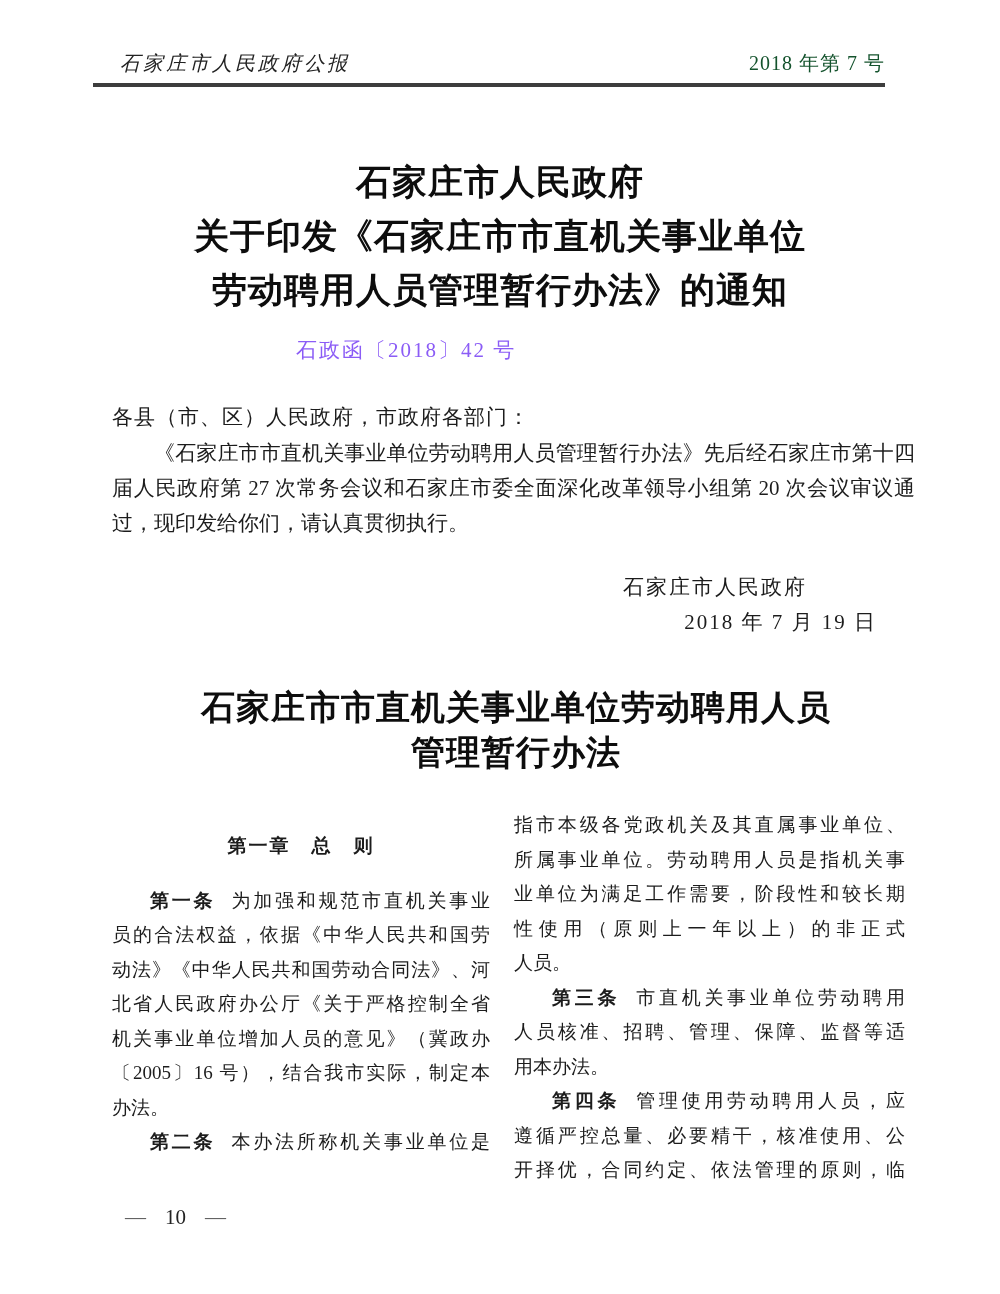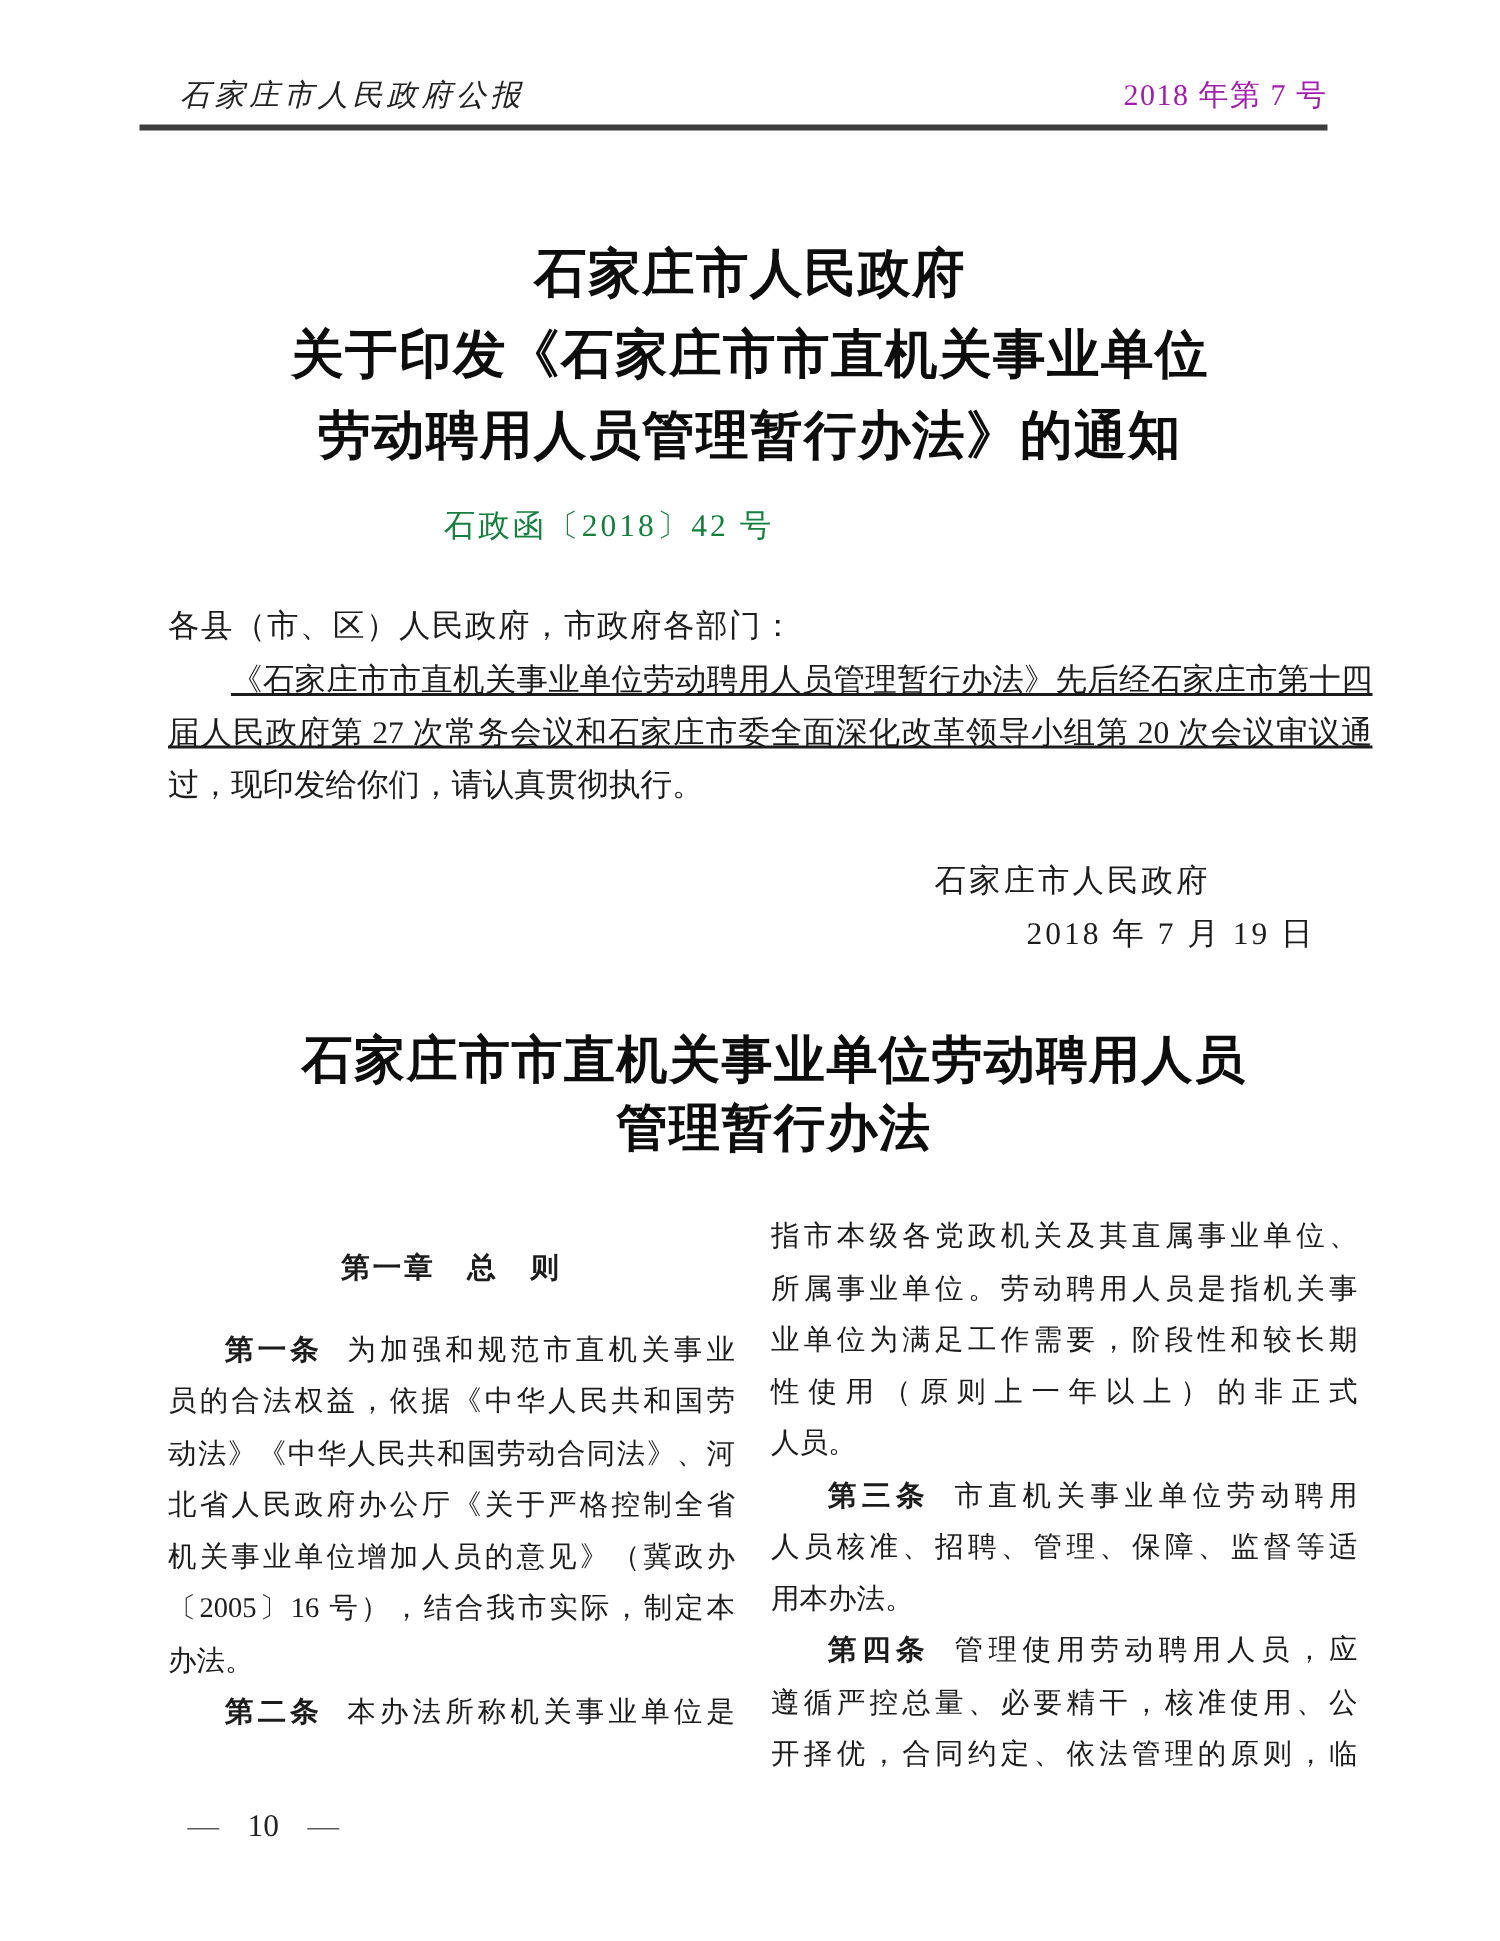--- a/index.html
+++ b/index.html
@@ -14,40 +14,40 @@
   }
   
   .running-head {
     position: absolute;
     top: 50px; left: 120px; width: 765px;
     display: flex; justify-content: space-between; align-items: baseline;
     font-size: 20px;
     gap: 48px;
   }
   .head-left { font-style: italic; letter-spacing: 3px; color: #222; }
-  .head-right { letter-spacing: 1px; color: #a21caf; }
+  .head-right { letter-spacing: 1px; color: #14532d; }
   .head-rule {
     position: absolute;
     top: 83px; left: 93px; width: 792px; height: 3.5px;
     background: #3d3d3d;
   }
   
   .notice-title {
     position: absolute;
     top: 156px; left: 0; width: 1000px;
     text-align: center;
     font-size: 35px; font-weight: bold; color: #0d0d0d;
     line-height: 54px;
     letter-spacing: 1px;
   }
   .doc-number {
     position: absolute;
     top: 336px; left: 0; width: 812px;
     text-align: center;
-    font-size: 21px; letter-spacing: 2px; color: #15803d;
+    font-size: 21px; letter-spacing: 2px; color: #8b5cf6;
   }
   .salutation {
     position: absolute;
     top: 403px; left: 112px;
     font-size: 21px; line-height: 28px; letter-spacing: 1px;
   }
   .notice-body {
     position: absolute;
     top: 436px; left: 112px; width: 803px;
     font-size: 21px; line-height: 34.8px;
@@ -77,21 +77,21 @@
   }
   .col-left  { width: 378px; padding-top: 21px; }
   .col-right { width: 391px; }
   .col-line { white-space: nowrap; }
   .col-line.fill {
     white-space: normal;
     text-align: justify;
     text-align-last: justify;
   }
   .col-line.indent, .body-line.indent { text-indent: 2em; }
-  .body-line.fill { text-align: justify; text-align-last: justify; text-decoration: underline; }
+  .body-line.fill { text-align: justify; text-align-last: justify; }
   .col-line.chapter {
     text-align: center; text-align-last: center;
     font-weight: bold; white-space: normal;
     margin-bottom: 20px;
     letter-spacing: 2px;
   }
   .lead { font-weight: bold; margin-right: 0.85em; }
   
   .footer {
     position: absolute;

